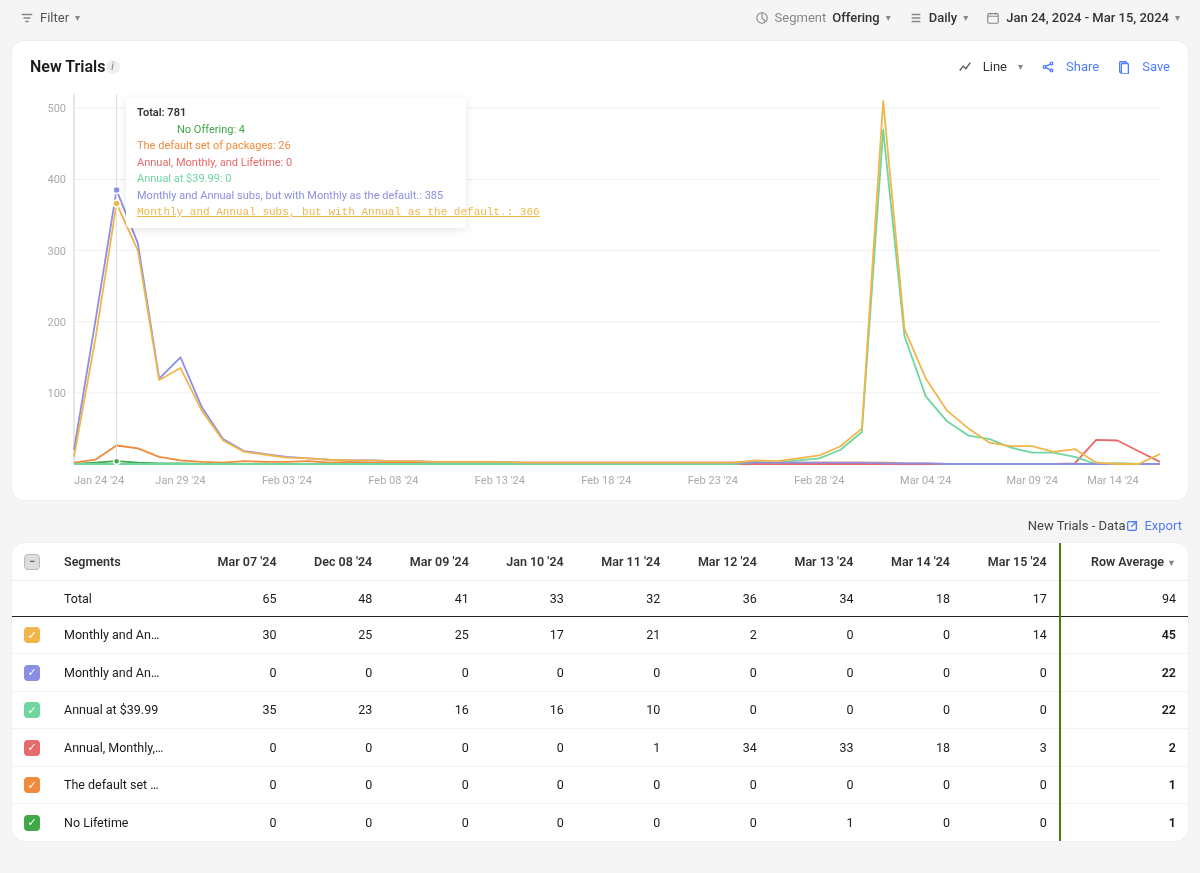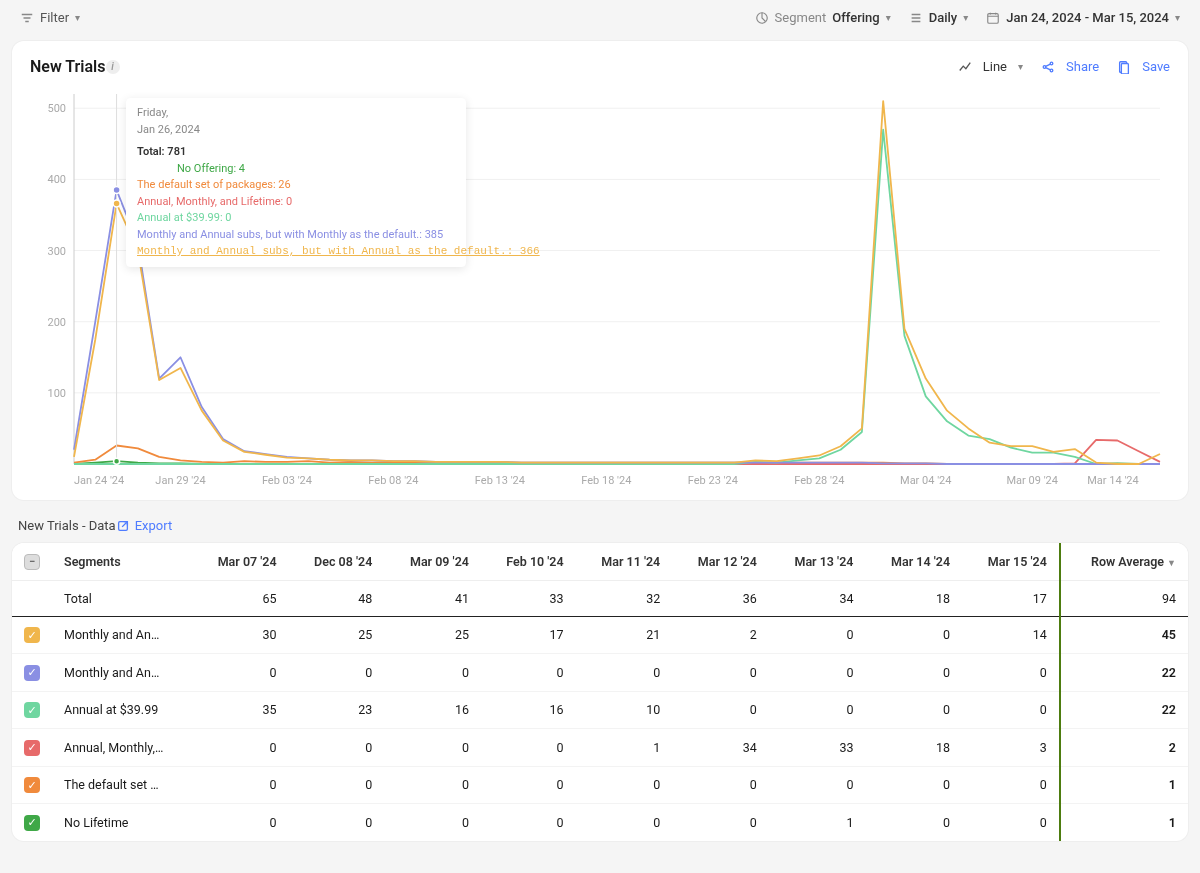--- a/index.html
+++ b/index.html
@@ -25,21 +25,21 @@
 .axis-tick { font-size: 11px; fill: #aaa; }
 .grid-line { stroke: #f0f0f0; stroke-width: 1; }
 .axis-line { stroke: #ccc; stroke-width: 1; }
 
 .tooltip { position: absolute; left: 96px; top: 14px; background: #fff; border: 1px solid #fff; border-radius: 4px; padding: 6px 10px 6px 10px; box-shadow: 0 2px 10px rgba(0,0,0,0.1); font-size: 11px; line-height: 1.5; max-width: 340px; }
 .tooltip .tt-date { color: #888; margin-bottom: 6px; }
 .tooltip .tt-total { color: #333; font-weight: 600; }
 .tt-row { white-space: nowrap; }
 
 .data-section { margin: 0 12px 16px 12px; }
-.data-head { display: flex; justify-content: flex-start; align-items: center; padding: 2px 6px 10px 6px; color: #444; }
+.data-head { display: flex; justify-content: flex-end; align-items: center; padding: 2px 6px 10px 6px; color: #444; }
 .export-link { color: #4f7cff; display: flex; align-items: center; gap: 5px; cursor: pointer; }
 
 .table-wrap { background: #fff; border-radius: 12px; overflow: hidden; box-shadow: 0 0 0 1px #eee; }
 table { width: 100%; border-collapse: collapse; font-size: 12.5px; }
 th, td { padding: 10px 12px; text-align: right; white-space: nowrap; }
 th { font-weight: 600; color: #333; border-bottom: 1px solid #eee; background:#fff; }
 th:first-child, td:first-child { text-align: left; width: 40px; }
 th.seg, td.seg { text-align: left; width: 140px; max-width: 140px; overflow: hidden; text-overflow: ellipsis; }
 th:last-child, td:last-child { font-weight: 600; border-left: 2px solid #4d7c0f; }
 th.avg { position: relative; }
@@ -156,21 +156,20 @@
         <path d="M44 380 L65.29411764705883 380 L86.58823529411765 380 L107.88235294117646 380 L129.1764705882353 380 L150.47058823529412 380 L171.76470588235293 380 L193.05882352941177 380 L214.35294117647058 380 L235.64705882352942 380 L256.94117647058823 380 L278.2352941176471 380 L299.52941176470586 380 L320.8235294117647 380 L342.11764705882354 380 L363.4117647058824 380 L384.70588235294116 380 L406 380 L427.29411764705884 380 L448.5882352941177 380 L469.88235294117646 380 L491.17647058823525 380 L512.4705882352941 380 L533.7647058823529 380 L555.0588235294117 380 L576.3529411764706 380 L597.6470588235294 380 L618.9411764705883 380 L640.2352941176471 380 L661.5294117647059 380 L682.8235294117648 380 L704.1176470588234 380 L725.4117647058823 380 L746.7058823529412 380 L768 380 L789.2941176470588 380 L810.5882352941177 380 L831.8823529411765 380 L853.1764705882354 380 L874.470588235294 380 L895.7647058823529 380 L917.0588235294118 380 L938.3529411764705 380 L959.6470588235294 380 L980.9411764705883 380 L1002.2352941176471 380 L1023.5294117647059 380 L1044.8235294117646 379.28846153846155 L1066.1176470588234 355.8076923076923 L1087.4117647058824 356.5192307692308 L1108.7058823529412 367.1923076923077 L1130 377.86538461538464 " fill="none" stroke="#e76a6a" stroke-width="1.8" stroke-linejoin="round"></path>
         <path d="M44 380 L65.29411764705883 380 L86.58823529411765 380 L107.88235294117646 380 L129.1764705882353 380 L150.47058823529412 380 L171.76470588235293 380 L193.05882352941177 380 L214.35294117647058 380 L235.64705882352942 380 L256.94117647058823 380 L278.2352941176471 380 L299.52941176470586 380 L320.8235294117647 380 L342.11764705882354 380 L363.4117647058824 380 L384.70588235294116 380 L406 380 L427.29411764705884 380 L448.5882352941177 380 L469.88235294117646 380 L491.17647058823525 380 L512.4705882352941 380 L533.7647058823529 380 L555.0588235294117 380 L576.3529411764706 380 L597.6470588235294 380 L618.9411764705883 380 L640.2352941176471 380 L661.5294117647059 380 L682.8235294117648 380 L704.1176470588234 380 L725.4117647058823 377.86538461538464 L746.7058823529412 378.5769230769231 L768 376.4423076923077 L789.2941176470588 374.3076923076923 L810.5882352941177 365.7692307692308 L831.8823529411765 347.9807692307692 L853.1764705882354 45.576923076923094 L874.470588235294 251.92307692307693 L895.7647058823529 312.4038461538462 L917.0588235294118 337.3076923076923 L938.3529411764705 351.53846153846155 L959.6470588235294 355.09615384615387 L980.9411764705883 363.63461538461536 L1002.2352941176471 368.61538461538464 L1023.5294117647059 368.61538461538464 L1044.8235294117646 372.88461538461536 L1066.1176470588234 380 L1087.4117647058824 380 L1108.7058823529412 380 L1130 380 " fill="none" stroke="#6fd6a0" stroke-width="1.8" stroke-linejoin="round"></path>
         <path d="M44 365.7692307692308 L65.29411764705883 237.69230769230768 L86.58823529411765 106.05769230769232 L107.88235294117646 159.42307692307693 L129.1764705882353 294.61538461538464 L150.47058823529412 273.2692307692308 L171.76470588235293 323.0769230769231 L193.05882352941177 355.09615384615387 L214.35294117647058 367.1923076923077 L235.64705882352942 370.03846153846155 L256.94117647058823 372.88461538461536 L278.2352941176471 374.3076923076923 L299.52941176470586 375.7307692307692 L320.8235294117647 376.4423076923077 L342.11764705882354 376.4423076923077 L363.4117647058824 377.15384615384613 L384.70588235294116 377.15384615384613 L406 377.86538461538464 L427.29411764705884 377.86538461538464 L448.5882352941177 377.86538461538464 L469.88235294117646 377.86538461538464 L491.17647058823525 378.5769230769231 L512.4705882352941 378.5769230769231 L533.7647058823529 378.5769230769231 L555.0588235294117 378.5769230769231 L576.3529411764706 378.5769230769231 L597.6470588235294 378.5769230769231 L618.9411764705883 378.5769230769231 L640.2352941176471 378.5769230769231 L661.5294117647059 378.5769230769231 L682.8235294117648 378.5769230769231 L704.1176470588234 378.5769230769231 L725.4117647058823 378.5769230769231 L746.7058823529412 378.5769230769231 L768 378.5769230769231 L789.2941176470588 378.5769230769231 L810.5882352941177 378.5769230769231 L831.8823529411765 378.5769230769231 L853.1764705882354 379.28846153846155 L874.470588235294 379.28846153846155 L895.7647058823529 379.28846153846155 L917.0588235294118 380 L938.3529411764705 380 L959.6470588235294 380 L980.9411764705883 380 L1002.2352941176471 380 L1023.5294117647059 380 L1044.8235294117646 380 L1066.1176470588234 380 L1087.4117647058824 380 L1108.7058823529412 380 L1130 380 " fill="none" stroke="#8a8fe3" stroke-width="1.8" stroke-linejoin="round"></path>
         <path d="M44 372.88461538461536 L65.29411764705883 255.48076923076923 L86.58823529411765 119.57692307692304 L107.88235294117646 166.53846153846155 L129.1764705882353 296.03846153846155 L150.47058823529412 283.9423076923077 L171.76470588235293 326.63461538461536 L193.05882352941177 356.5192307692308 L214.35294117647058 367.90384615384613 L235.64705882352942 370.75 L256.94117647058823 373.59615384615387 L278.2352941176471 374.3076923076923 L299.52941176470586 375.7307692307692 L320.8235294117647 376.4423076923077 L342.11764705882354 376.4423076923077 L363.4117647058824 377.15384615384613 L384.70588235294116 377.15384615384613 L406 377.86538461538464 L427.29411764705884 377.86538461538464 L448.5882352941177 377.86538461538464 L469.88235294117646 377.86538461538464 L491.17647058823525 378.5769230769231 L512.4705882352941 378.5769230769231 L533.7647058823529 378.5769230769231 L555.0588235294117 378.5769230769231 L576.3529411764706 378.5769230769231 L597.6470588235294 378.5769230769231 L618.9411764705883 378.5769230769231 L640.2352941176471 378.5769230769231 L661.5294117647059 378.5769230769231 L682.8235294117648 378.5769230769231 L704.1176470588234 378.5769230769231 L725.4117647058823 376.4423076923077 L746.7058823529412 377.15384615384613 L768 374.3076923076923 L789.2941176470588 371.46153846153845 L810.5882352941177 362.21153846153845 L831.8823529411765 344.4230769230769 L853.1764705882354 17.11538461538464 L874.470588235294 244.80769230769232 L895.7647058823529 294.61538461538464 L917.0588235294118 326.63461538461536 L938.3529411764705 344.4230769230769 L959.6470588235294 358.65384615384613 L980.9411764705883 362.21153846153845 L1002.2352941176471 362.21153846153845 L1023.5294117647059 367.90384615384613 L1044.8235294117646 365.0576923076923 L1066.1176470588234 378.5769230769231 L1087.4117647058824 380 L1108.7058823529412 380 L1130 370.03846153846155 " fill="none" stroke="#f0b64c" stroke-width="1.8" stroke-linejoin="round"></path>
         <line x1="86.58823529411765" x2="86.58823529411765" y1="10" y2="380" stroke="#ddd" stroke-width="1"></line>
         <circle cx="86.58823529411765" cy="106.05769230769232" r="3.5" fill="#8a8fe3" stroke="#fff" stroke-width="1.5"></circle>
         <circle cx="86.58823529411765" cy="119.57692307692304" r="3.5" fill="#f0b64c" stroke="#fff" stroke-width="1.5"></circle>
         <circle cx="86.58823529411765" cy="377.15384615384613" r="3" fill="#3fa847" stroke="#fff" stroke-width="1.5"></circle>
       </svg>
     <div class="tooltip">
-      <div class="tt-date"><span>Friday,</span><br><span>Jan 26, 2024</span></div>
       <div class="tt-total">Total: 781</div>
       <div id="tt-rows">
           <div class="tt-row" style="color: rgb(63, 168, 71); padding-left: 40px;">No Offering: 4</div>
           <div class="tt-row" style="color: rgb(240, 138, 60);">The default set of packages: 26</div>
           <div class="tt-row" style="color: rgb(231, 106, 106);">Annual, Monthly, and Lifetime: 0</div>
           <div class="tt-row" style="color: rgb(111, 214, 160);">Annual at $39.99: 0</div>
           <div class="tt-row" style="color: rgb(138, 143, 227);">Monthly and Annual subs, but with Monthly as the default.: 385</div>
           <div class="tt-row" style="color: rgb(240, 182, 76); text-decoration: underline; font-family: Liberation Mono, monospace;">Monthly and Annual subs, but with Annual as the default.: 366</div>
         </div>
     </div>
@@ -190,21 +189,21 @@
   </div>
   <div class="table-wrap">
     <table>
       <thead>
           <tr id="thead-row">
             <th><span class="chk chk-head"></span></th>
             <th class="seg">Segments</th>
             <th>Mar 07 '24</th>
             <th>Dec 08 '24</th>
             <th>Mar 09 '24</th>
-            <th>Feb 10 '24</th>
+            <th>Jan 10 '24</th>
             <th>Mar 11 '24</th>
             <th>Mar 12 '24</th>
             <th>Mar 13 '24</th>
             <th>Mar 14 '24</th>
             <th>Mar 15 '24</th>
             <th class="avg">Row Average<span class="sort-ind">▼</span></th>
           </tr>
         </thead>
       <tbody id="tbody">
           <tr class="total-row">

